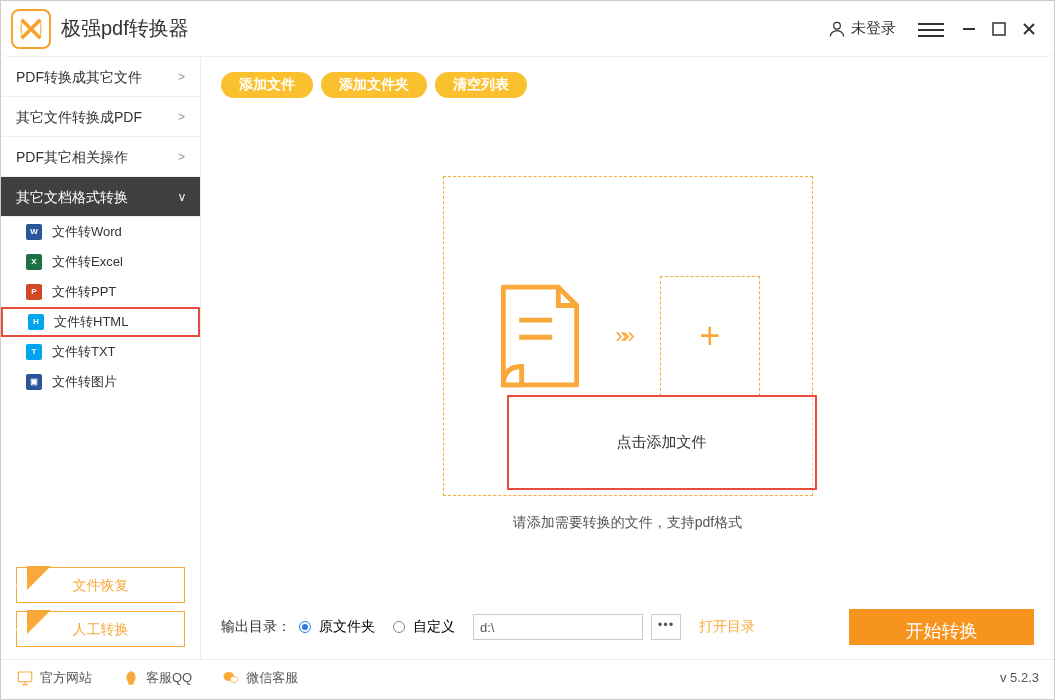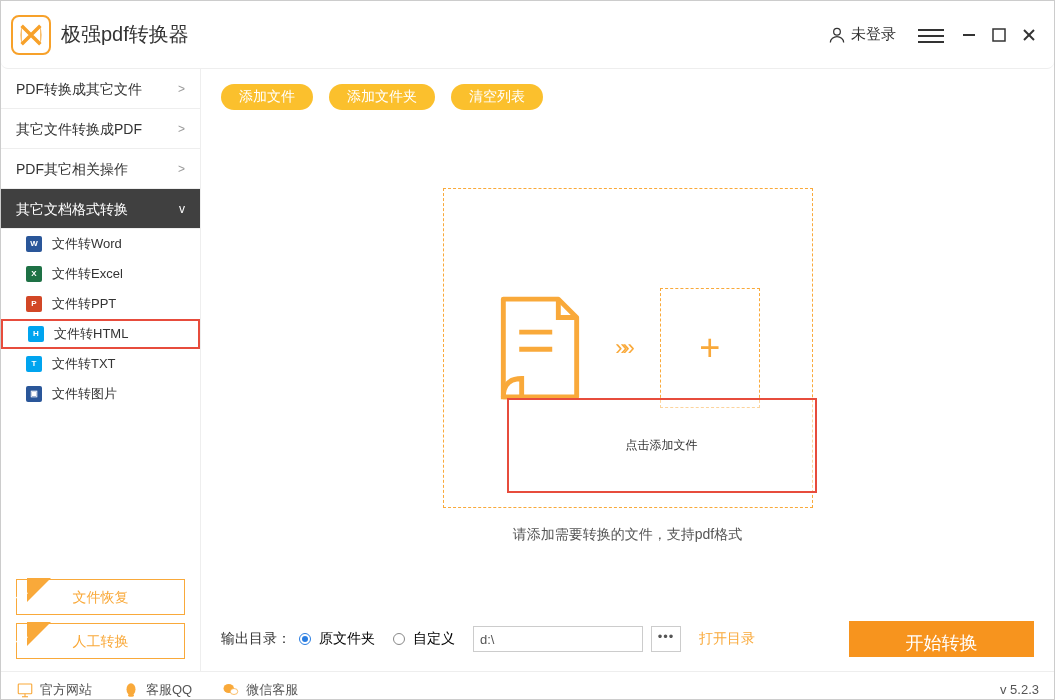--- a/index.html
+++ b/index.html
@@ -1,19 +1,19 @@
 <!DOCTYPE html>
 <html><head>
 <meta charset="utf-8">
 <style>
 * { margin: 0; padding: 0; box-sizing: border-box; font-family: "Microsoft YaHei", sans-serif; }
 body { background: #fff; width: 1055px; height: 700px; border: 1px solid #ccc; overflow: hidden; }
 
 
-.titlebar { height: 68px; display: flex; align-items: center; padding: 0 10px; border-bottom: 1px solid #eee; border-radius: 7px; }
+.titlebar { height: 56px; display: flex; align-items: center; padding: 0 10px; border-bottom: 1px solid #eee; border-radius: 7px; }
 .logo { width: 40px; height: 40px; border: 2px solid #f7a12a; border-radius: 8px; display: flex; align-items: center; justify-content: center; margin-right: 10px; }
 .logo svg { width: 28px; height: 28px; }
 .app-title { font-size: 20px; color: #333; }
 .titlebar-spacer { flex: 1; }
 .user-area { display: flex; align-items: center; font-size: 15px; color: #333; margin-right: 12px; cursor: pointer; }
 .user-area svg { width: 20px; height: 20px; margin-right: 4px; }
 .hamburger { width: 26px; height: 20px; margin: 0 10px; cursor: pointer; }
 .hamburger div { height: 2px; background: #333; margin: 4px 0; }
 .winbtn { width: 30px; height: 30px; display: flex; align-items: center; justify-content: center; cursor: pointer; font-size: 18px; color: #333; }
 
@@ -28,30 +28,30 @@
 .subitem { height: 30px; line-height: 30px; padding-left: 25px; font-size: 13px; color: #333; display: flex; align-items: center; cursor: pointer; }
 .subitem .file-icon { width: 16px; height: 16px; margin-right: 10px; border-radius: 2px; display: flex; align-items: center; justify-content: center; color: #fff; font-size: 8px; font-weight: bold; }
 .highlight-box { border: 2px solid #e74c3c; }
 .sidebar-spacer { flex: 1; }
 .bottom-btn { margin: 4px 15px; height: 36px; line-height: 34px; border: 1px solid #f9a93a; color: #f9a93a; text-align: center; font-size: 14px; position: relative; cursor: pointer; }
 .hot-tag { position: absolute; left: -2px; top: -2px; width: 24px; height: 24px; }
 .hot-tag::before { content: ''; position: absolute; border-style: solid; border-width: 24px 24px 0 0; border-color: #f9a93a transparent transparent transparent; }
 .hot-tag span { position: absolute; left: 1px; top: 1px; font-size: 8px; color: #fff; transform: rotate(-45deg); }
 
 .main { flex: 1; display: flex; flex-direction: column; }
-.toolbar { padding: 15px 20px; display: flex; gap: 16px; }
+.toolbar { padding: 15px 20px; display: flex; gap: 8px; font-weight: bold; }
 .pill-btn { background: #fbc02d; color: #fff; padding: 4px 18px; border-radius: 14px; font-size: 14px; cursor: pointer; }
 
 .drop-area { flex: 1; display: flex; flex-direction: column; align-items: center; justify-content: center; }
 .drop-box { border: 1px dashed #f9a93a; width: 370px; height: 320px; position: relative; display: flex; align-items: center; justify-content: center; }
 .drop-inner { display: flex; align-items: center; gap: 30px; }
 .doc-icon { width: 90px; height: 110px; }
 .chevrons { color: #f9a93a; font-size: 22px; letter-spacing: -5px; }
 .plus-box { width: 100px; height: 120px; border: 1px dashed #f9a93a; display: flex; align-items: center; justify-content: center; color: #f9a93a; font-size: 36px; font-weight: 200; }
-.click-hint-box { position: absolute; border: 2px solid #e74c3c; width: 310px; height: 95px; bottom: 14px; right: -5px; display: flex; align-items: center; justify-content: center; font-size: 12px; color: #333; background: rgba(255,255,255,0.5); }
+.click-hint-box { position: absolute; border: 2px solid #e74c3c; width: 310px; height: 95px; bottom: 5px; right: -5px; display: flex; align-items: center; justify-content: center; font-size: 15px; color: #333; background: rgba(255,255,255,0.5); }
 .hint-text { margin-top: 18px; font-size: 14px; color: #555; }
 
 .output-bar { padding: 14px 20px; display: flex; align-items: center; gap: 8px; border-top: 0px solid #eee; }
 .output-label { font-size: 14px; color: #333; }
 .radio { width: 12px; height: 12px; border-radius: 50%; border: 1px solid #888; display: inline-flex; align-items: center; justify-content: center; }
 .radio.checked::after { content: ''; width: 6px; height: 6px; background: #2a7de1; border-radius: 50%; }
 .radio.checked { border-color: #2a7de1; }
 .radio-label { font-size: 14px; margin-right: 10px; }
 .path-input { border: 1px solid #ccc; height: 26px; width: 170px; padding: 0 6px; font-size: 13px; color: #555; }
 .browse-btn { border: 1px solid #ccc; width: 30px; height: 26px; text-align: center; line-height: 20px; font-size: 13px; cursor: pointer; letter-spacing: 1px; color: #555; }

